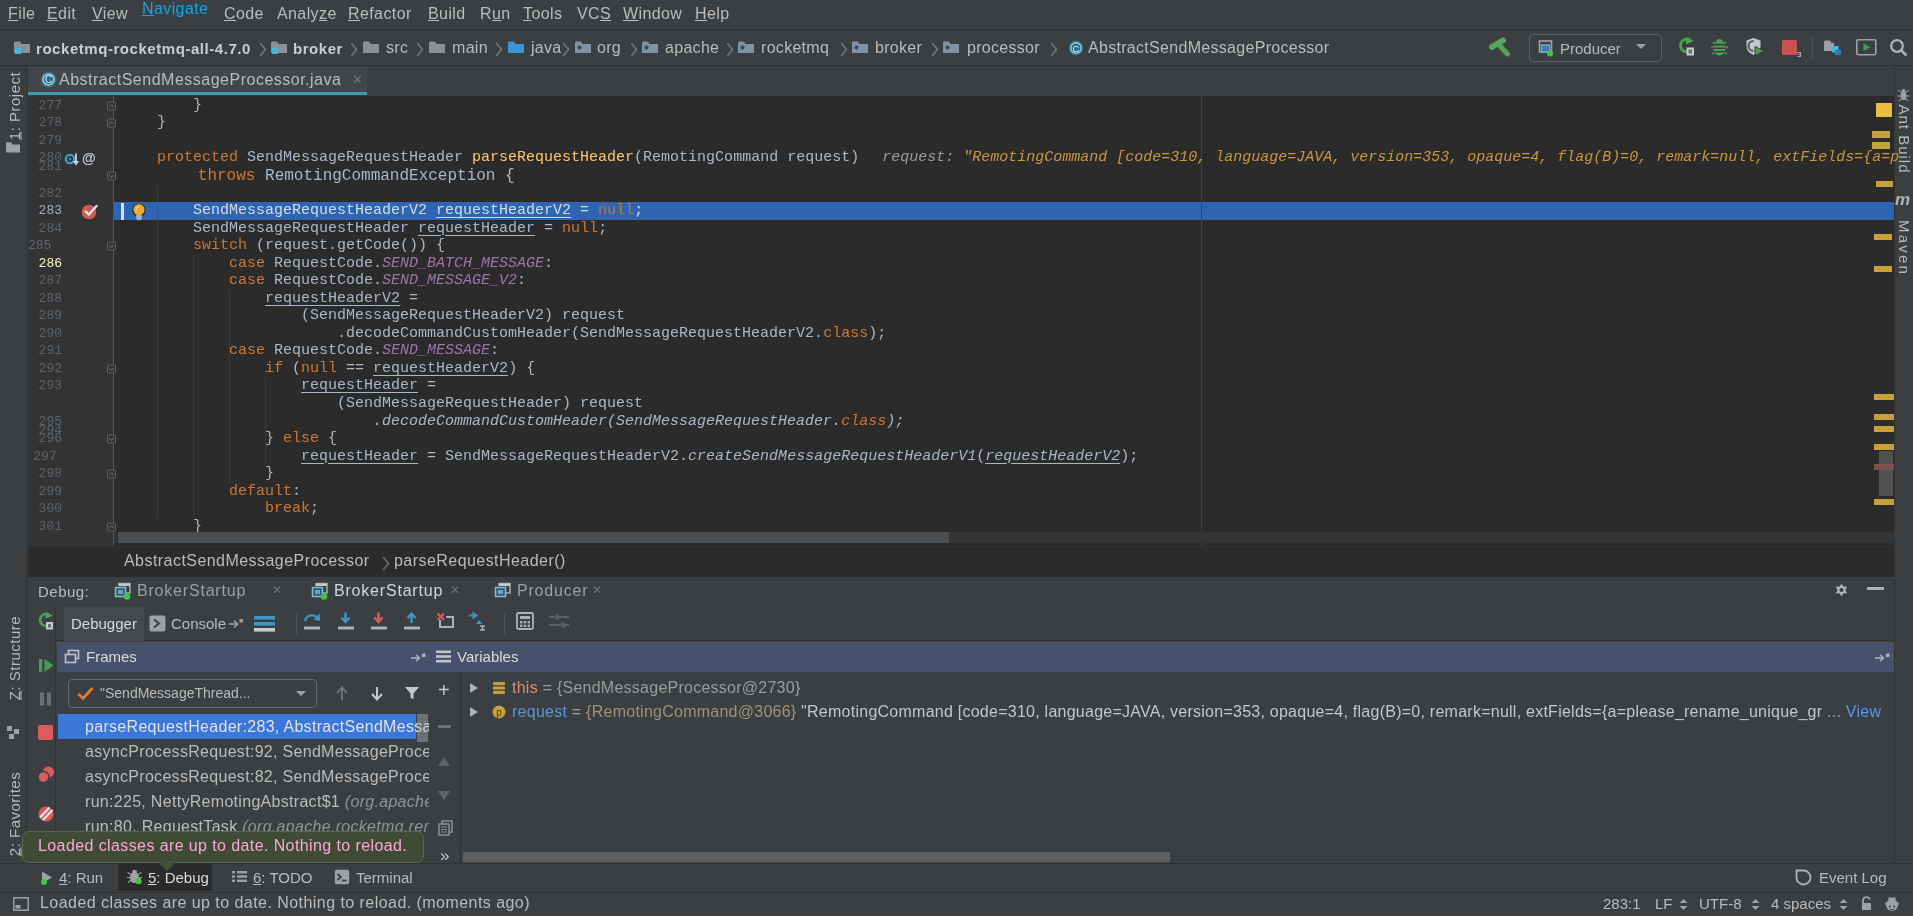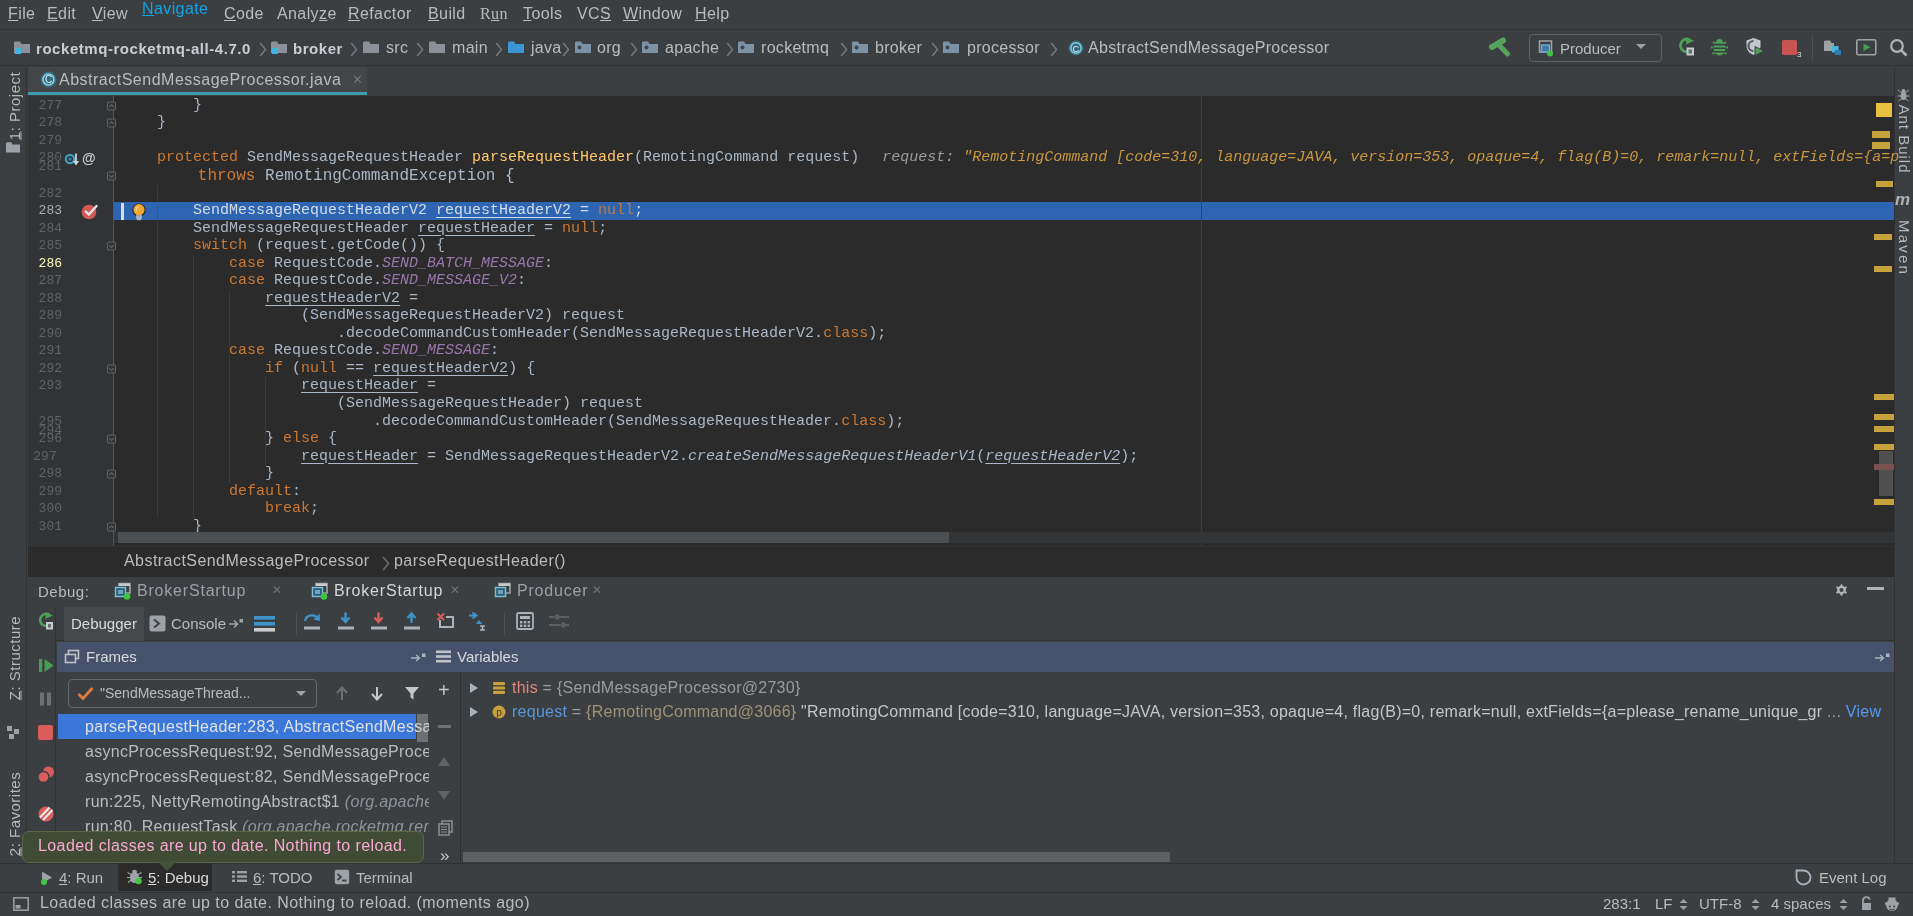--- a/index.html
+++ b/index.html
@@ -14,21 +14,21 @@
 </style></head><body>
 <div class="abs" style="left:0;top:0;width:1913px;height:30px;background:#3c3f41;border-bottom:1px solid #323232;"></div>
 <div class="abs" style="left:8px;top:5px;font-size:16px;letter-spacing:0.4px;color:#bbbbbb;"><u>F</u>ile</div>
 <div class="abs" style="left:47px;top:5px;font-size:16px;letter-spacing:0.4px;color:#bbbbbb;"><u>E</u>dit</div>
 <div class="abs" style="left:92px;top:5px;font-size:16px;letter-spacing:0.4px;color:#bbbbbb;"><u>V</u>iew</div>
 <div class="abs" style="left:142px;top:0;font-size:16px;letter-spacing:0.4px;color:#0ea5e9;"><u>N</u>avigate</div>
 <div class="abs" style="left:224px;top:5px;font-size:16px;letter-spacing:0.4px;color:#bbbbbb;"><u>C</u>ode</div>
 <div class="abs" style="left:277px;top:5px;font-size:16px;letter-spacing:0.4px;color:#bbbbbb;">Analy<u>z</u>e</div>
 <div class="abs" style="left:348px;top:5px;font-size:16px;letter-spacing:0.4px;color:#bbbbbb;"><u>R</u>efactor</div>
 <div class="abs" style="left:428px;top:5px;font-size:16px;letter-spacing:0.4px;color:#bbbbbb;"><u>B</u>uild</div>
-<div class="abs" style="left:480px;top:5px;font-size:16px;letter-spacing:0.4px;color:#bbbbbb;font-family:Liberation Serif, serif;">R<u>u</u>n</div>
+<div class="abs" style="left:480px;top:5px;font-size:16px;letter-spacing:0.4px;color:#bbbbbb;">R<u>u</u>n</div>
 <div class="abs" style="left:523px;top:5px;font-size:16px;letter-spacing:0.4px;color:#bbbbbb;"><u>T</u>ools</div>
 <div class="abs" style="left:577px;top:5px;font-size:16px;letter-spacing:0.4px;color:#bbbbbb;">VC<u>S</u></div>
 <div class="abs" style="left:623px;top:5px;font-size:16px;letter-spacing:0.4px;color:#bbbbbb;"><u>W</u>indow</div>
 <div class="abs" style="left:695px;top:5px;font-size:16px;letter-spacing:0.4px;color:#bbbbbb;"><u>H</u>elp</div>
 <div class="abs" style="left:0;top:31px;width:1913px;height:35px;background:#3c3f41;border-bottom:1px solid #323232;"></div>
 <svg class="abs" style="left:14px;top:40px" width="17" height="15">
     <path d="M0 2.5 L0 13 L16 13 L16 4 L7.5 4 L6 1.5 L1 1.5 Z" fill="#8a9199"></path>
     <rect x="1" y="8" width="6" height="6" fill="#40b6e0"></rect>
   </svg>
 <div class="abs" style="left:36px;top:40px;font-size:15px;letter-spacing:0.55px;color:#c9ced3;font-weight:bold;">rocketmq-rocketmq-all-4.7.0</div>
@@ -203,21 +203,21 @@
 <div class="abs" style="left:28px;top:96px;width:86px;height:450px;background:#313335;border-right:1px solid #54575a;"></div>
 <div class="abs" style="left:114px;top:202.0px;width:1780px;height:18px;background:#2d65b2;"></div>
 <div class="abs mono" style="left:28px;top:96.8px;width:34px;text-align:right;font-size:13px;line-height:18px;color:#606366;">277</div>
 <div class="abs mono" style="left:28px;top:114.3px;width:34px;text-align:right;font-size:13px;line-height:18px;color:#606366;">278</div>
 <div class="abs mono" style="left:28px;top:131.9px;width:34px;text-align:right;font-size:13px;line-height:18px;color:#606366;">279</div>
 <div class="abs mono" style="left:28px;top:149.4px;width:34px;text-align:right;font-size:13px;line-height:18px;color:#606366;">280</div>
 <div class="abs mono" style="left:28px;top:158px;width:34px;text-align:right;font-size:13px;line-height:18px;color:#606366;">281</div>
 <div class="abs mono" style="left:28px;top:184.5px;width:34px;text-align:right;font-size:13px;line-height:18px;color:#606366;">282</div>
 <div class="abs mono" style="left:28px;top:202.0px;width:34px;text-align:right;font-size:13px;line-height:18px;color:#a7adb3;">283</div>
 <div class="abs mono" style="left:28px;top:219.6px;width:34px;text-align:right;font-size:13px;line-height:18px;color:#606366;">284</div>
-<div class="abs mono" style="left:28px;top:237.1px;width:34px;text-align:right;font-size:13px;line-height:18px;color:#606366;">285</div>
+<div class="abs mono" style="left:28px;top:237.1px;width:34px;font-size:13px;line-height:18px;color:#606366;">285</div>
 <div class="abs mono" style="left:28px;top:254.7px;width:34px;text-align:right;font-size:13px;line-height:18px;color:#fef9c3;">286</div>
 <div class="abs mono" style="left:28px;top:272.2px;width:34px;text-align:right;font-size:13px;line-height:18px;color:#606366;">287</div>
 <div class="abs mono" style="left:28px;top:289.7px;width:34px;text-align:right;font-size:13px;line-height:18px;color:#606366;">288</div>
 <div class="abs mono" style="left:28px;top:307.3px;width:34px;text-align:right;font-size:13px;line-height:18px;color:#606366;">289</div>
 <div class="abs mono" style="left:28px;top:324.8px;width:34px;text-align:right;font-size:13px;line-height:18px;color:#606366;">290</div>
 <div class="abs mono" style="left:28px;top:342.4px;width:34px;text-align:right;font-size:13px;line-height:18px;color:#606366;">291</div>
 <div class="abs mono" style="left:28px;top:359.9px;width:34px;text-align:right;font-size:13px;line-height:18px;color:#606366;">292</div>
 <div class="abs mono" style="left:28px;top:377.4px;width:34px;text-align:right;font-size:13px;line-height:18px;color:#606366;">293</div>
 <div class="abs mono" style="left:28px;top:410px;width:34px;text-align:right;font-size:13px;line-height:18px;color:#606366;margin-top:12px;">294</div>
 <div class="abs mono" style="left:28px;top:412.5px;width:34px;text-align:right;font-size:13px;line-height:18px;color:#606366;">295</div>
@@ -293,21 +293,21 @@
 <div class="abs mono" style="left:121px;top:237.1px;font-size:15px;line-height:18px;white-space:pre;color:#a9b7c6;">        <span class="k">switch</span> (request.getCode()) {</div>
 <div class="abs mono" style="left:121px;top:254.7px;font-size:15px;line-height:18px;white-space:pre;color:#a9b7c6;">            <span class="k">case</span> RequestCode.<span class="cst">SEND_BATCH_MESSAGE</span>:</div>
 <div class="abs mono" style="left:121px;top:272.2px;font-size:15px;line-height:18px;white-space:pre;color:#a9b7c6;">            <span class="k">case</span> RequestCode.<span class="cst">SEND_MESSAGE_V2</span>:</div>
 <div class="abs mono" style="left:121px;top:289.7px;font-size:15px;line-height:18px;white-space:pre;color:#a9b7c6;">                <span class="u">requestHeaderV2</span> =</div>
 <div class="abs mono" style="left:121px;top:307.3px;font-size:15px;line-height:18px;white-space:pre;color:#a9b7c6;">                    (SendMessageRequestHeaderV2) request</div>
 <div class="abs mono" style="left:121px;top:324.8px;font-size:15px;line-height:18px;white-space:pre;color:#a9b7c6;">                        .decodeCommandCustomHeader(SendMessageRequestHeaderV2.<span class="k">class</span>);</div>
 <div class="abs mono" style="left:121px;top:342.4px;font-size:15px;line-height:18px;white-space:pre;color:#a9b7c6;">            <span class="k">case</span> RequestCode.<span class="cst">SEND_MESSAGE</span>:</div>
 <div class="abs mono" style="left:121px;top:359.9px;font-size:15px;line-height:18px;white-space:pre;color:#a9b7c6;">                <span class="k">if</span> (<span class="k">null</span> == <span class="u">requestHeaderV2</span>) {</div>
 <div class="abs mono" style="left:121px;top:377.4px;font-size:15px;line-height:18px;white-space:pre;color:#a9b7c6;">                    <span class="u">requestHeader</span> =</div>
 <div class="abs mono" style="left:121px;top:395.0px;font-size:15px;line-height:18px;white-space:pre;color:#a9b7c6;">                        (SendMessageRequestHeader) request</div>
-<div class="abs mono" style="left:121px;top:412.5px;font-size:15px;line-height:18px;white-space:pre;color:#a9b7c6;">                            .decodeCommandCustomHeader(SendMessageRequestHeader.<span class="k">class</span>);</div>
+<div class="abs mono" style="left:121px;top:412.5px;font-size:15px;line-height:18px;white-space:pre;color:#a9b7c6;font-style:italic;">                            .decodeCommandCustomHeader(SendMessageRequestHeader.<span class="k">class</span>);</div>
 <div class="abs mono" style="left:121px;top:430.1px;font-size:15px;line-height:18px;white-space:pre;color:#a9b7c6;">                } <span class="k">else</span> {</div>
 <div class="abs mono" style="left:121px;top:447.6px;font-size:15px;line-height:18px;white-space:pre;color:#a9b7c6;">                    <span class="u">requestHeader</span> = SendMessageRequestHeaderV2.<span class="it">createSendMessageRequestHeaderV1</span>(<span class="u it">requestHeaderV2</span>);</div>
 <div class="abs mono" style="left:121px;top:465.1px;font-size:15px;line-height:18px;white-space:pre;color:#a9b7c6;">                }</div>
 <div class="abs mono" style="left:121px;top:482.7px;font-size:15px;line-height:18px;white-space:pre;color:#a9b7c6;">            <span class="k">default</span>:</div>
 <div class="abs mono" style="left:121px;top:500.2px;font-size:15px;line-height:18px;white-space:pre;color:#a9b7c6;">                <span class="k">break</span>;</div>
 <div class="abs mono" style="left:121px;top:517.8px;font-size:15px;line-height:18px;white-space:pre;color:#a9b7c6;">        }</div>
 <div class="abs" style="left:114px;top:532px;width:1780px;height:11px;background:#323436;"></div>
 <div class="abs" style="left:118px;top:532px;width:831px;height:11px;background:#4c4f51;"></div>
 <div class="abs" style="left:1876px;top:103px;width:16px;height:14px;background:#e8bf3e;"></div>
 <div class="abs" style="left:1872px;top:131px;width:18px;height:7px;background:#c7a13c;"></div>

